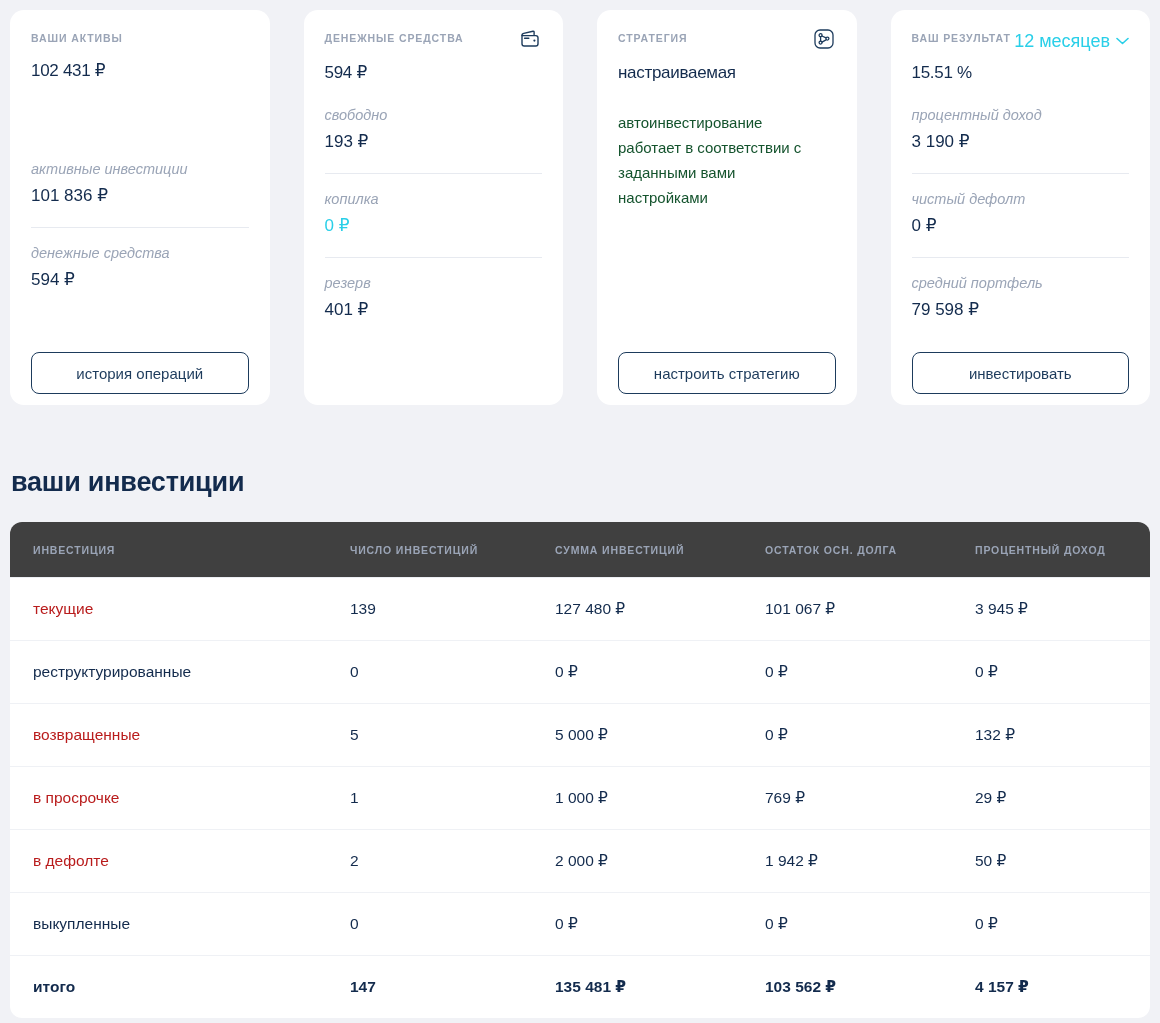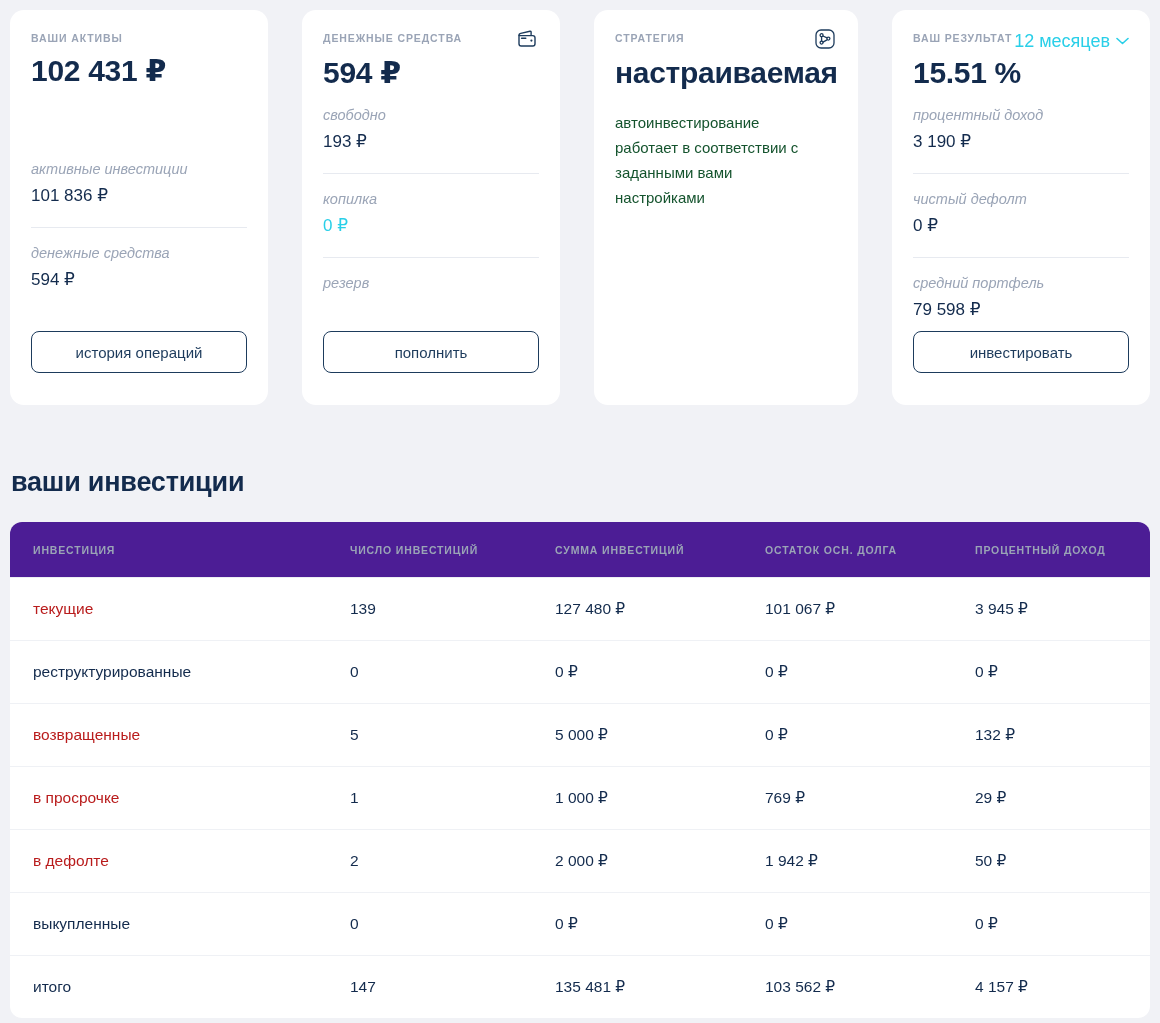--- a/index.html
+++ b/index.html
@@ -38,22 +38,22 @@
   .card-kicker {
     font-size: 10.5px;
     letter-spacing: 0.9px;
     color: #9aa4b6;
     text-transform: uppercase;
     font-weight: 700;
     line-height: 14px;
   }
   .card-icon { color: #1d3b5c; line-height: 0; margin-top: -4px; }
   .card-value {
-    font-size: 30px;
-    font-weight: 700;
+    font-size: 17px;
+    font-weight: 400;
     color: #132b4d;
     letter-spacing: -0.3px;
     margin-top: 6px;
     line-height: 32px;
     white-space: nowrap;
   }
   .period-select {
     font-size: 18px;
     color: #29cfe8;
     display: flex;
@@ -92,21 +92,21 @@
     display: block;
     width: 100%;
     height: 42px;
     border: 1px solid #1d3b5c;
     border-radius: 8px;
     background: transparent;
     color: #1d3b5c;
     font-size: 15px;
     font-family: inherit;
     cursor: pointer;
-    margin-bottom: 32px;
+    margin-bottom: 11px;
   }
 
   
   .card-1 .stats { margin-top: 0; }
   .card-1 .gap-top { height: 72px; }
   .card-2 .gap-top { height: 16px; }
   .card-4 .gap-top { height: 16px; }
 
   
   .section-title {
@@ -118,40 +118,40 @@
   }
 
   
   .table-wrap {
     margin: 24px 10px 0 10px;
     background: #ffffff;
     border-radius: 12px;
     overflow: hidden;
   }
   table { width: 100%; border-collapse: collapse; table-layout: fixed; }
-  thead tr { background: #4c1d95; }
+  thead tr { background: #404040; }
   thead th {
     text-align: left;
     font-size: 10.5px;
     letter-spacing: 0.85px;
     text-transform: uppercase;
     color: #9aa4b6;
     font-weight: 700;
     padding: 22px 0 21px 0;
     border-bottom: 1px solid #eceef3;
   }
   tbody td {
     font-size: 15.5px;
     color: #132b4d;
     padding: 22px 0 22px 0;
     border-bottom: 1px solid #eff1f5;
     white-space: nowrap;
   }
   tbody tr:last-child td { border-bottom: none; }
-  tbody tr.total td { font-weight: 400; margin-left: 36px; }
+  tbody tr.total td { font-weight: 700; margin-left: 36px; }
   .cell-link { color: #b91c1c; cursor: pointer; }
   .cell-plain { color: #132b4d; }
   col.c1 { width: 340px; }
   col.c2 { width: 205px; }
   col.c3 { width: 210px; }
   col.c4 { width: 210px; }
   col.c5 { width: auto; }
   thead th:first-child, tbody td:first-child { padding-left: 23px; }
 </style>
 </head>
@@ -202,44 +202,45 @@
           <div class="stat-value">193 ₽</div>
         </div>
         <div class="divider"></div>
         <div class="stat">
           <div class="stat-label">копилка</div>
           <div class="stat-value accent">0 ₽</div>
         </div>
         <div class="divider"></div>
         <div class="stat">
           <div class="stat-label">резерв</div>
+          <div class="stat-value">401 ₽</div>
         </div>
       </div>
       <div class="spacer"></div>
-      <button class="card-btn">пополнить</button>
     </div>
 
     <div class="card card-3">
       <div class="card-head">
         <div class="card-kicker">СТРАТЕГИЯ</div>
         <span class="card-icon">
           <svg width="24" height="24" viewBox="0 0 24 24" fill="none" stroke="#1d3b5c" stroke-width="1.3" stroke-linecap="round" stroke-linejoin="round">
             <rect x="3" y="3" width="18" height="18" rx="5"></rect>
             <circle cx="8.6" cy="8.2" r="1.5"></circle>
             <circle cx="15.4" cy="11.6" r="1.5"></circle>
             <circle cx="8.6" cy="15.6" r="1.5"></circle>
             <path d="M9.9 9L14.1 10.8"></path>
             <path d="M8.6 9.7v4.4"></path>
             <path d="M10 15.1l4-2.2"></path>
           </svg>
         </span>
       </div>
       <div class="card-value">настраиваемая</div>
       <div class="card-desc">автоинвестирование работает в соответствии с заданными вами настройками</div>
       <div class="spacer"></div>
+      <button class="card-btn">настроить стратегию</button>
     </div>
 
     <div class="card card-4">
       <div class="card-head">
         <div class="card-kicker">ВАШ РЕЗУЛЬТАТ</div>
         <div class="period-select">
           <span>12 месяцев</span>
           <span class="chev">
             <svg width="13" height="8" viewBox="0 0 13 8" fill="none" stroke="#29cfe8" stroke-width="1.6" stroke-linecap="round" stroke-linejoin="round">
               <path d="M1 1.5L6.5 6.5L12 1.5"></path>

